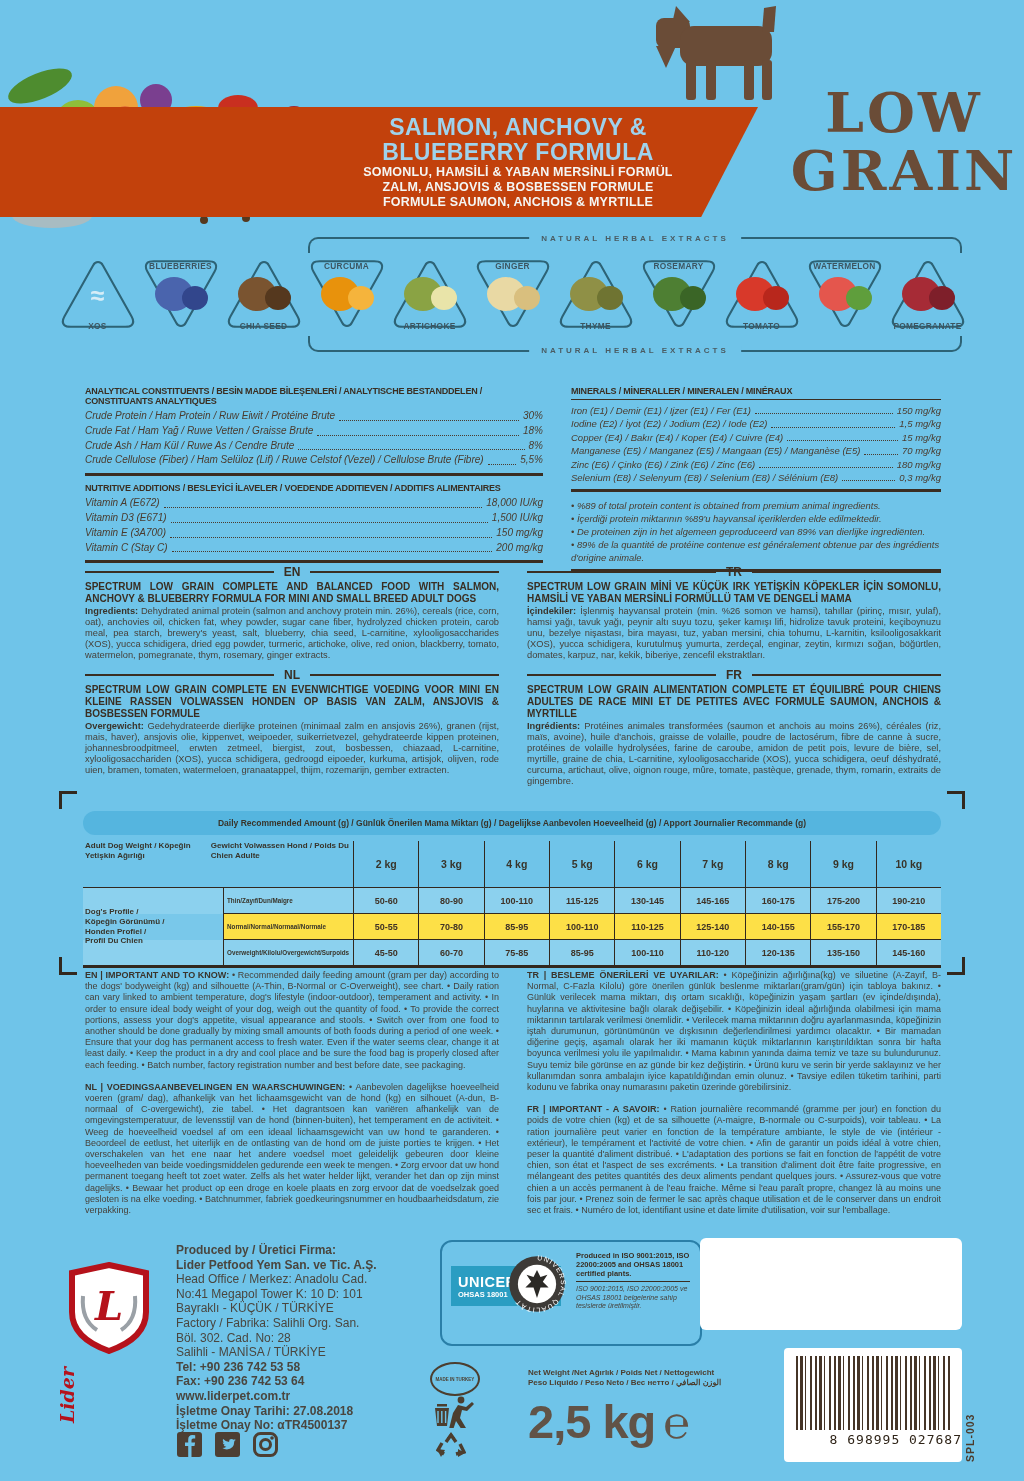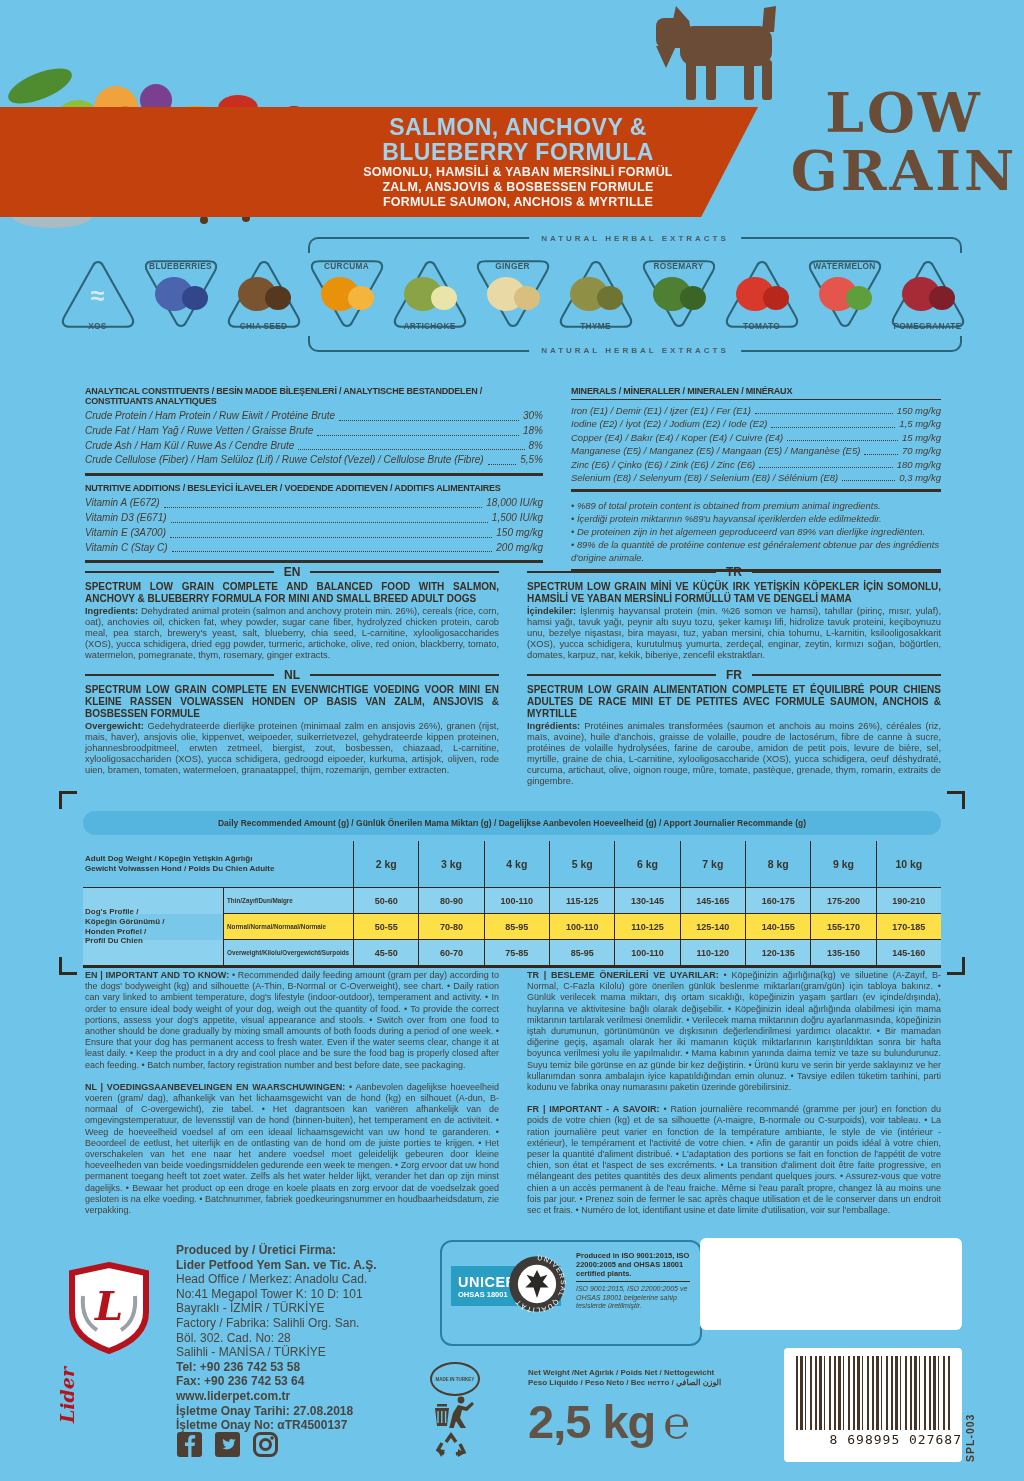--- a/index.html
+++ b/index.html
@@ -67,21 +67,21 @@
   .c-tl{left:-4px;top:-7px;border-right:none;border-bottom:none;}
   .c-tr{right:-4px;top:-7px;border-left:none;border-bottom:none;}
   .c-bl{left:-4px;bottom:-7px;border-right:none;border-top:none;}
   .c-br{right:-4px;bottom:-7px;border-left:none;border-top:none;}
   .feed-title{margin:13px 20px 0;height:24px;border-radius:12px;background:#55b5df;display:flex;
               align-items:center;justify-content:center;font-size:8.5px;font-weight:bold;color:#38342a;}
   .feed-grid{margin:6px 20px 0;display:grid;grid-template-columns:140px 130px repeat(9,1fr);
              grid-template-rows:46px 26px 26px 26px;border-bottom:3px solid #32281e;}
   .feed-grid>div,.fg-contents>div{box-sizing:border-box;}
   .fg-contents{display:contents;}
-  .fg-whead{grid-column:1/3;display:flex;flex-direction:column;justify-content:center;
+  .fg-whead{grid-column:1/3;display:flex;justify-content:center;
             font-size:8px;line-height:10px;font-weight:bold;color:#38342a;padding-left:2px;}
   .fg-w{border-left:1.5px solid #32281e;display:flex;align-items:center;justify-content:center;
         font-size:10.5px;font-weight:bold;color:#38342a;}
   .fg-group{grid-row:2/5;grid-column:1;border-top:1.6px solid #32281e;display:flex;flex-direction:column;
             justify-content:center;font-size:8px;line-height:9.6px;font-weight:bold;color:#38342a;padding-left:2px;
             background:linear-gradient(#8cd1ee 0 26px,#79c8ea 26px 52px,#8cd1ee 52px);}
   .fg-prof{border-left:1.5px solid #32281e;border-top:1.6px solid #32281e;display:flex;align-items:center;
            font-size:6.3px;font-weight:bold;color:#38342a;padding-left:3px;}
   .fg-v{border-left:1.5px solid #32281e;border-top:1.6px solid #32281e;display:flex;align-items:center;
         justify-content:center;font-size:9px;font-weight:bold;color:#3f3226;}
@@ -541,21 +541,21 @@
   <div class="producer">
 
       <div class="b">Produced by / Üretici Firma:</div>
 
       <div class="b">Lider Petfood Yem San. ve Tic. A.Ş.</div>
 
       <div class="n">Head Office / Merkez: Anadolu Cad.</div>
 
       <div class="n">No:41 Megapol Tower K: 10 D: 101</div>
 
-      <div class="n">Bayraklı - İZMİR / TÜRKİYE</div>
+      <div class="n">Bayraklı - KÜÇÜK / TÜRKİYE</div>
 
       <div class="n">Factory / Fabrika: Salihli Org. San.</div>
 
       <div class="n">Böl. 302. Cad. No: 28</div>
 
       <div class="n">Salihli - MANİSA / TÜRKİYE</div>
 
       <div class="b">Tel: +90 236 742 53 58</div>
 
       <div class="b">Fax: +90 236 742 53 64</div>

